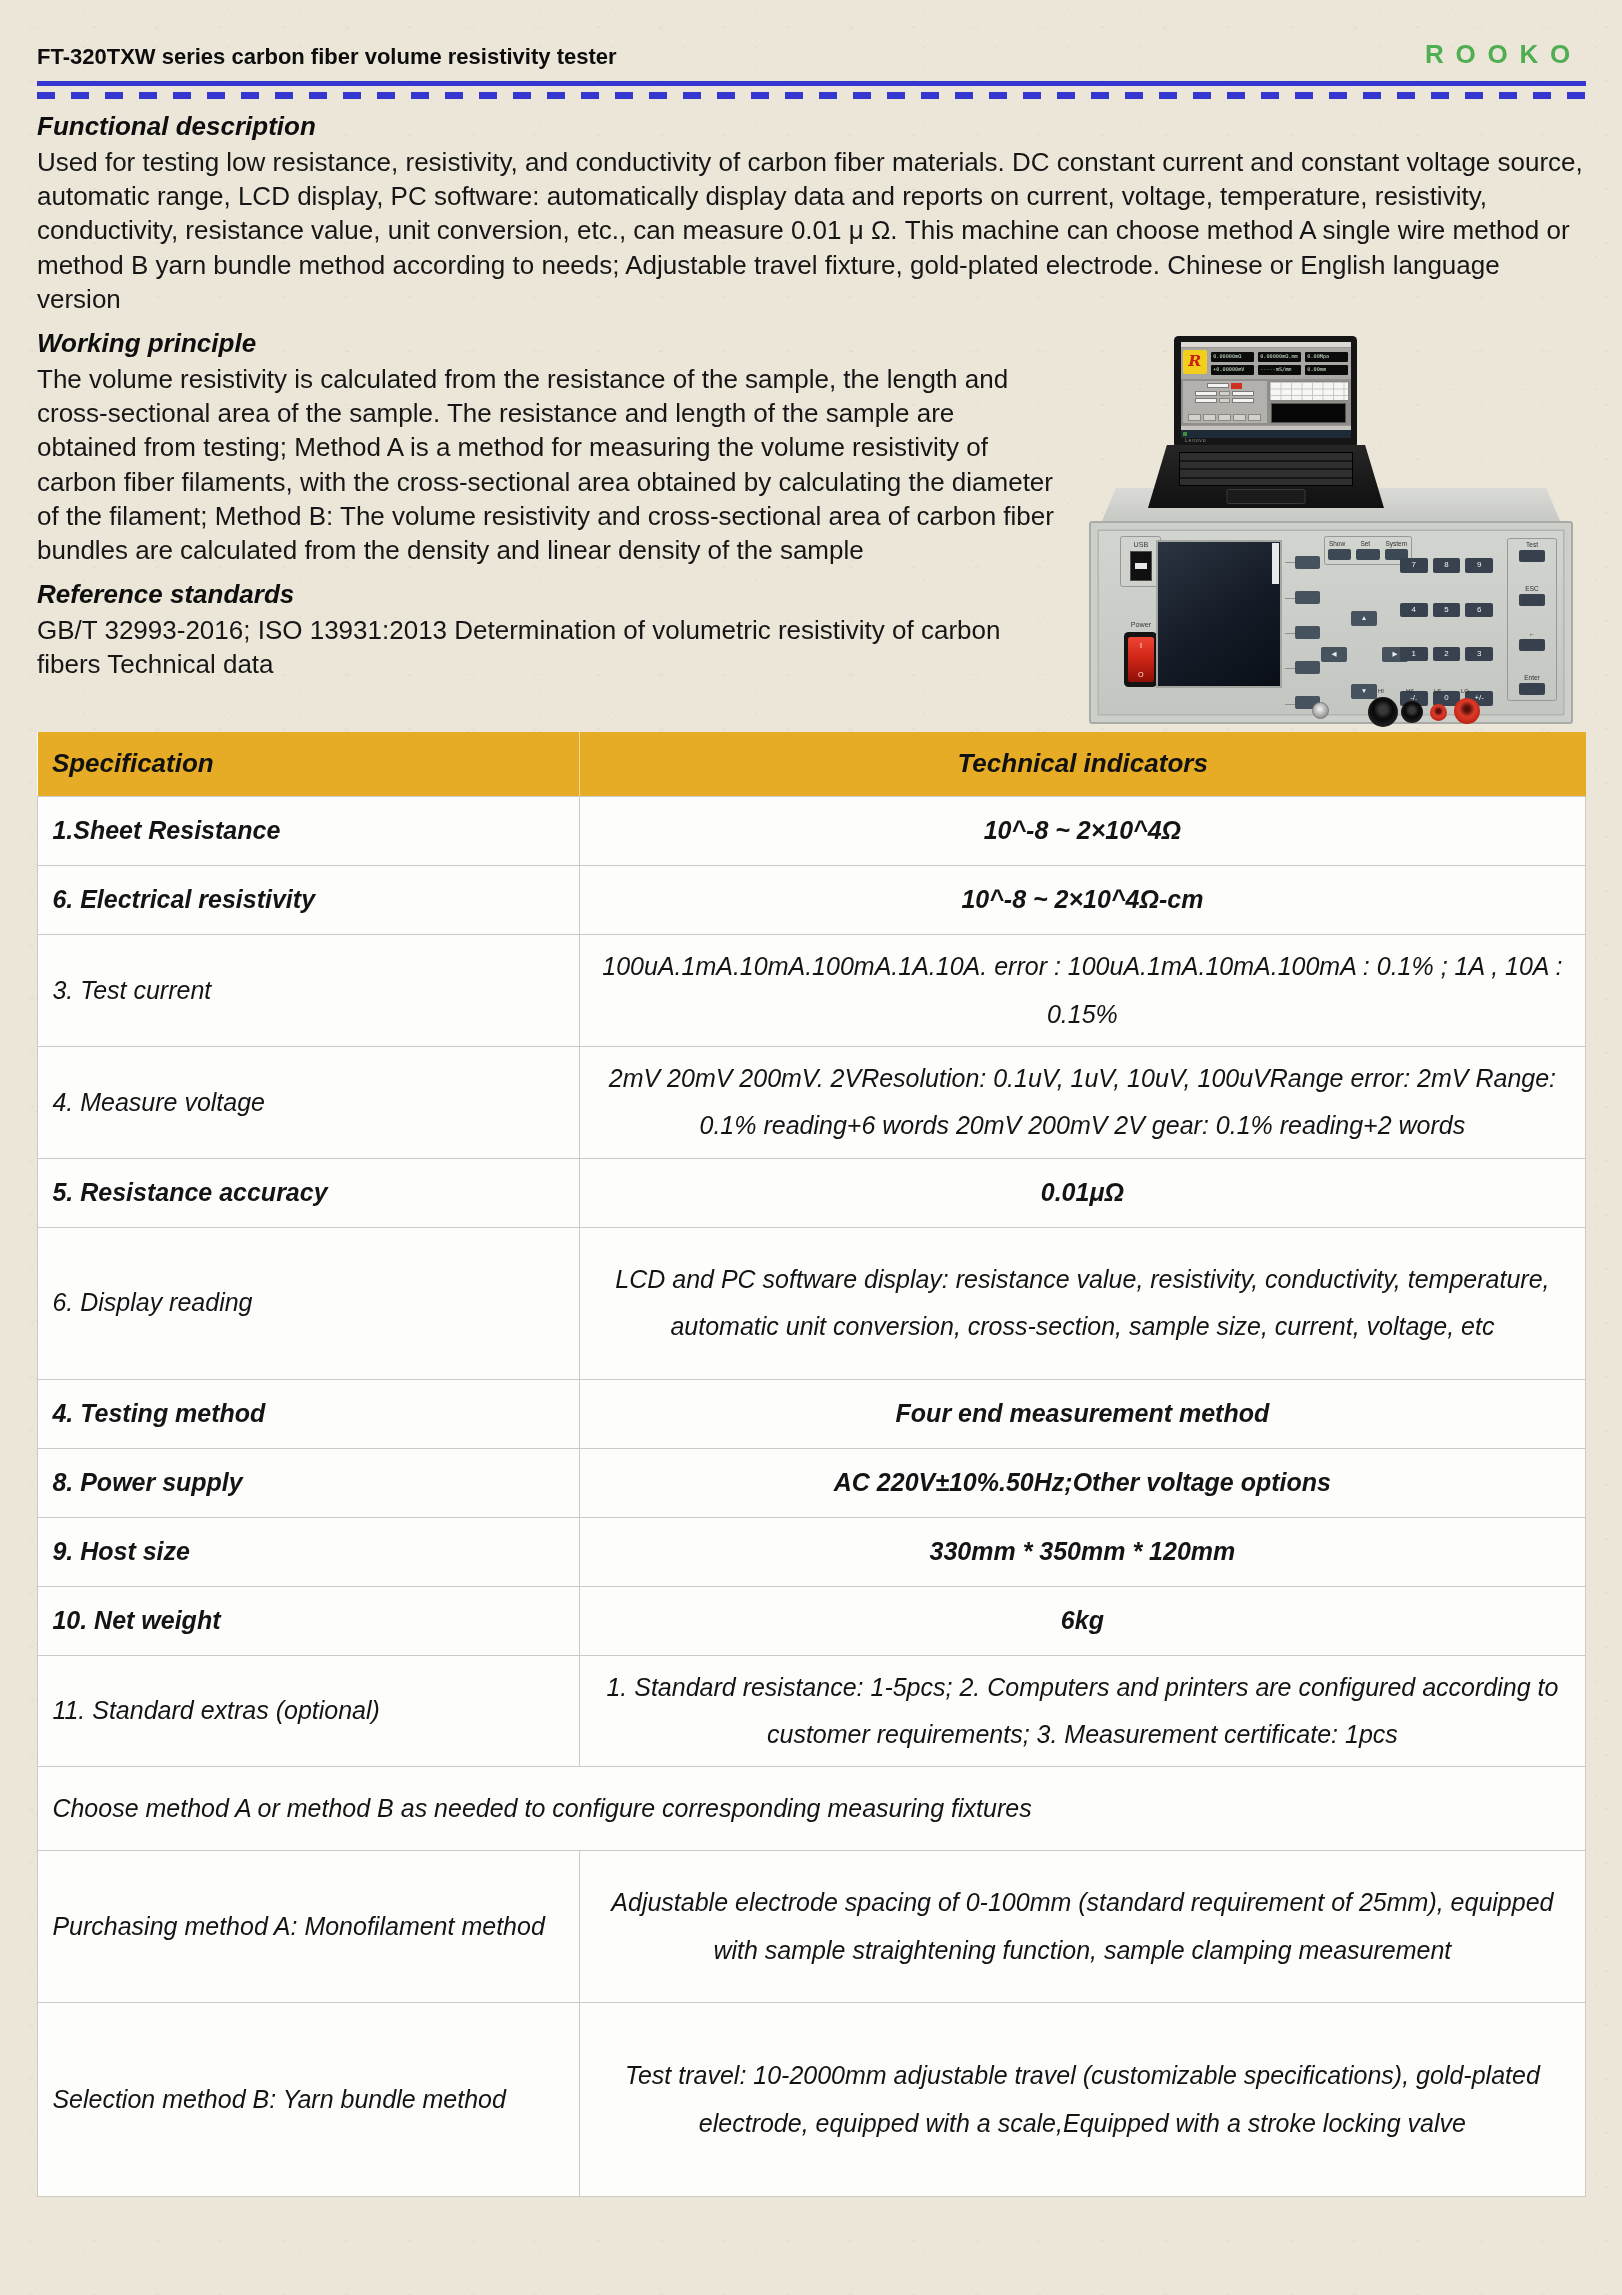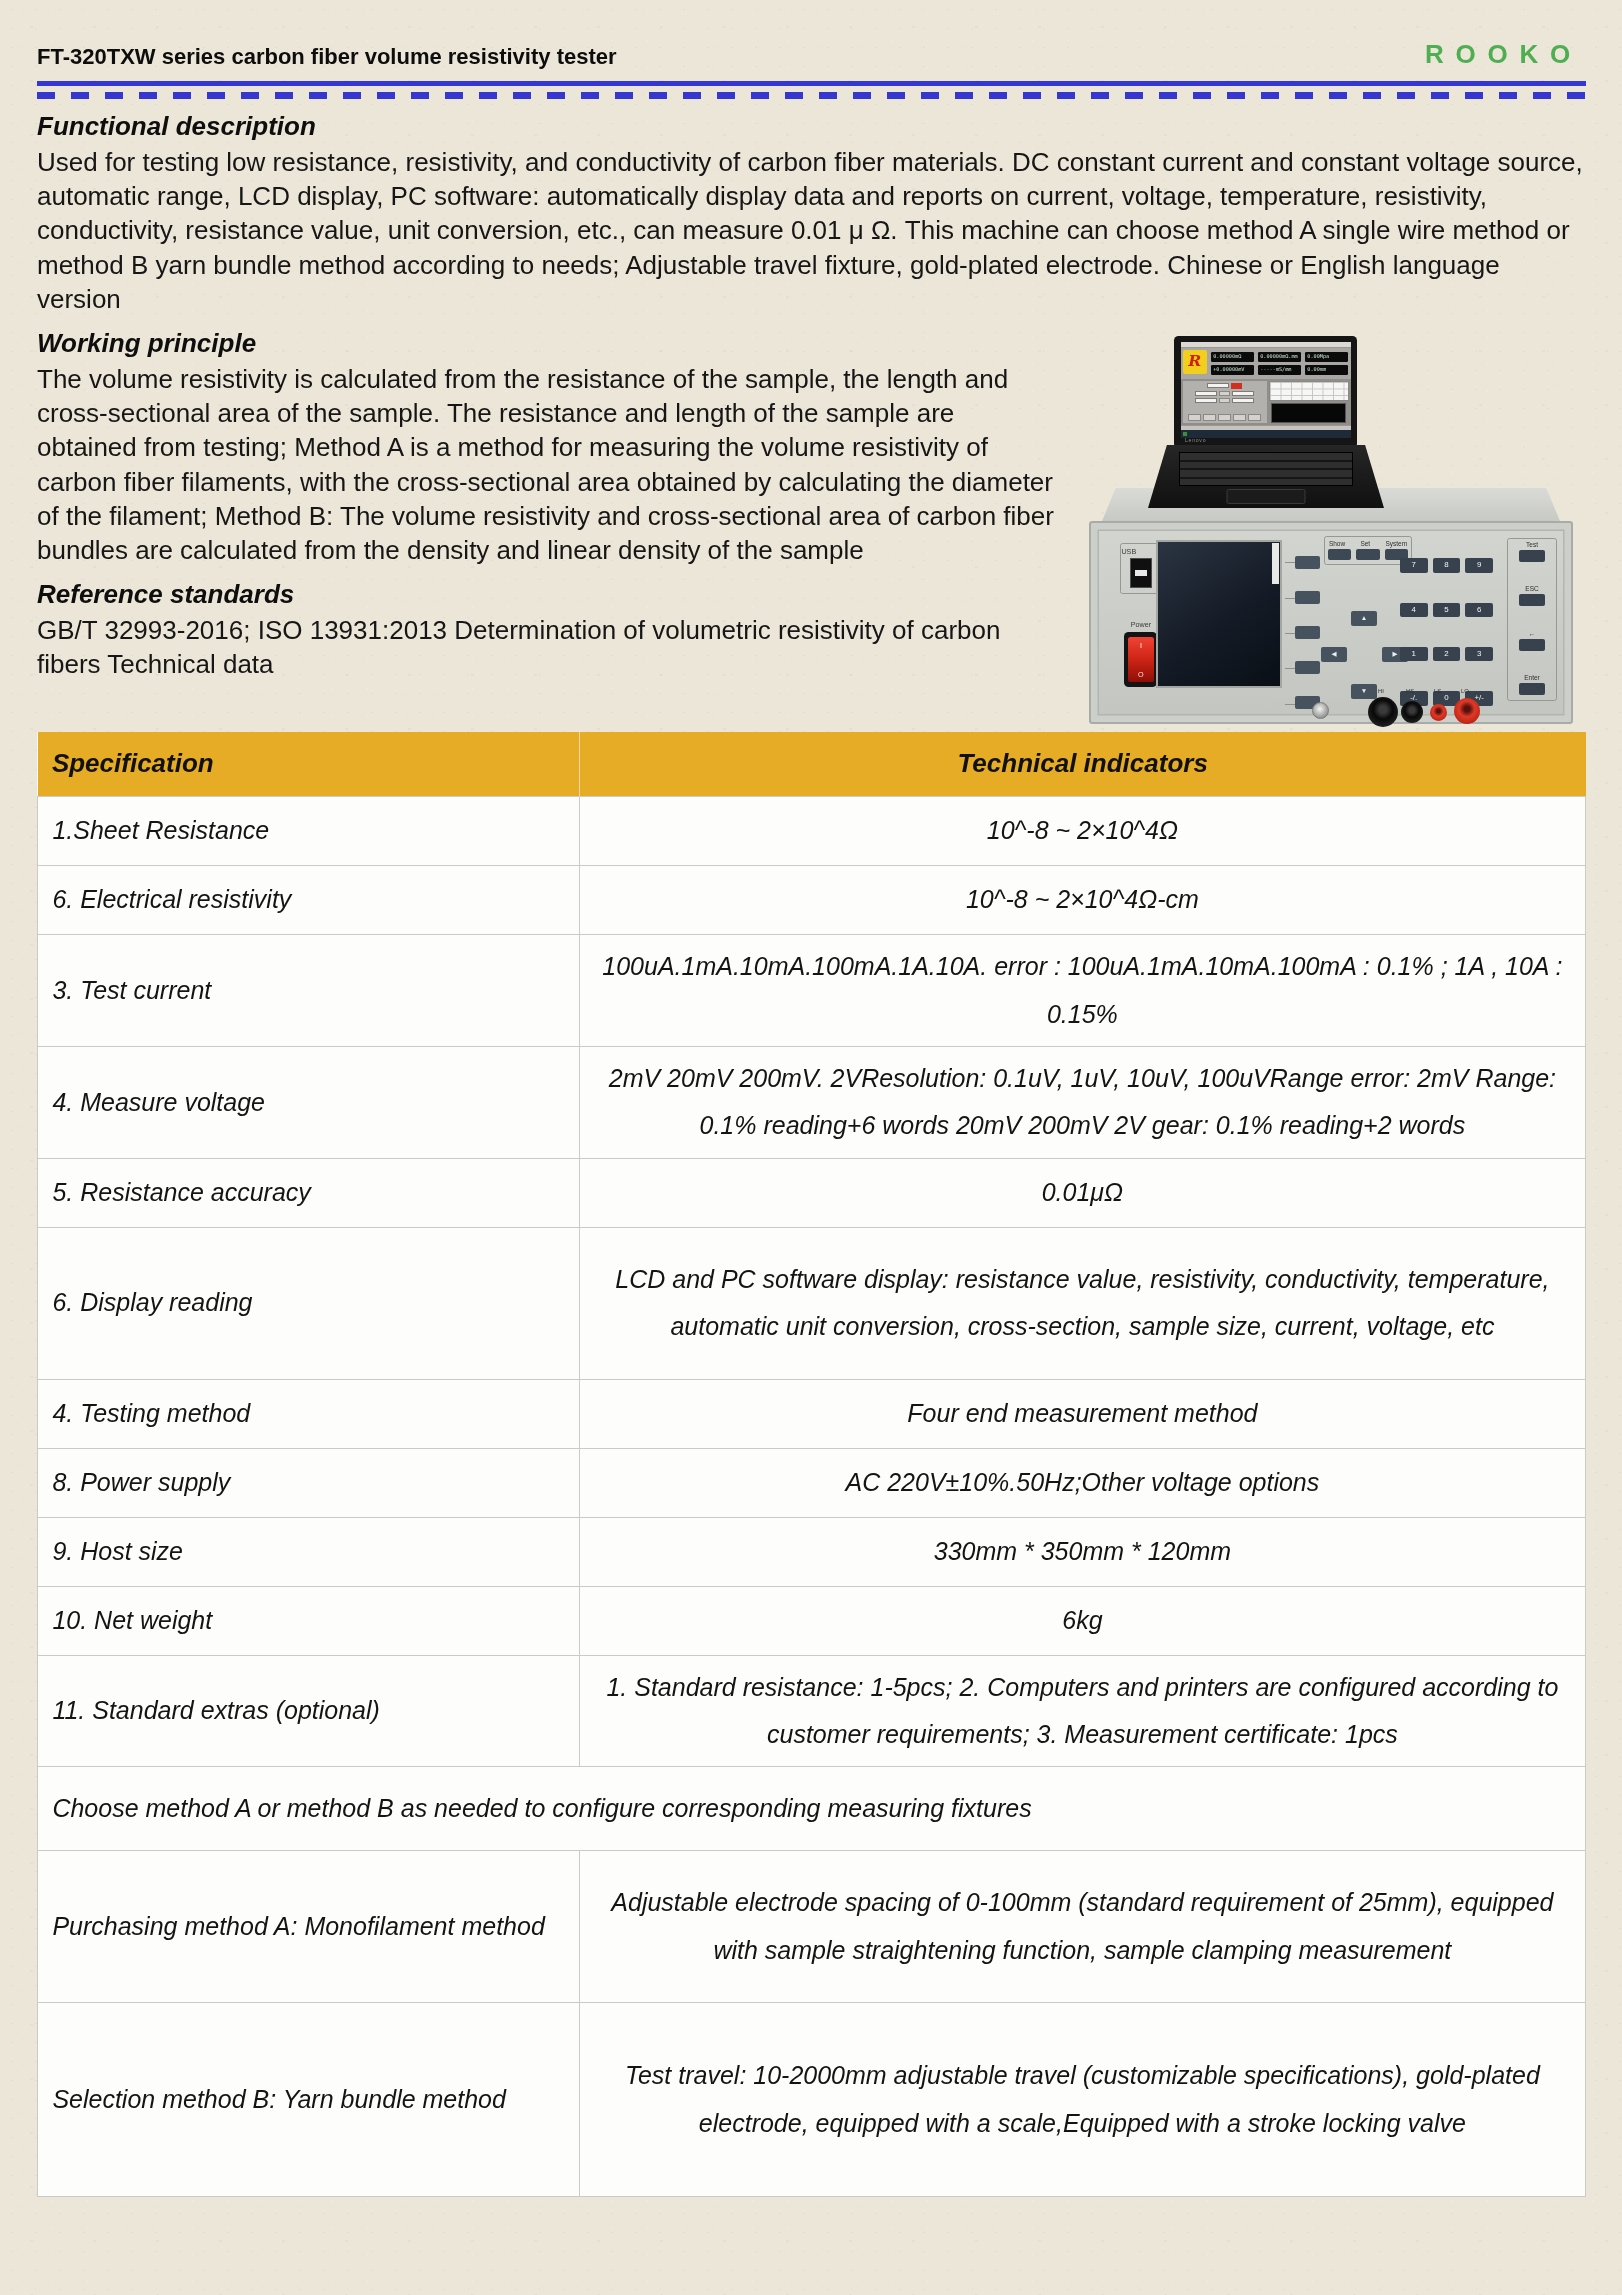--- a/index.html
+++ b/index.html
@@ -72,22 +72,22 @@
   .touchpad{ position:absolute; left:50%; transform:translateX(-50%); top:44px; width:79px; height:14.4px;
     background:#1b1b1b; border:0.7px solid #3a3a3a; border-radius:2px; }
   .instrument{ position:absolute; left:0; top:156px; width:100%; z-index:1; }
   .inst-top{ position:absolute; left:26px; top:0; width:458px; height:33px;
     clip-path:polygon(3% 0, 97% 0, 100% 100%, 0 100%);
     background:linear-gradient(180deg,#dadbd7,#c7c9c5); }
   .inst-front{ position:absolute; left:13px; top:33px; width:484px; height:203px;
     background:linear-gradient(180deg,#d3d5d1,#c3c5c1);
     border:2px solid #a9aba7; border-radius:3.3px;
     box-shadow:inset 0 0 0 6.5px #cdcfcb, inset 0 0 0 7.9px #b2b4b0; }
-  .usb-block{ position:absolute; left:29.4px; top:20px; width:41px; padding:2.6px 0 5.2px 0;
-    border:0.7px solid #969894; border-radius:2.6px; text-align:left; }
+  .usb-block{ position:absolute; left:29.4px; top:13px; width:41px; padding:2.6px 0 5.2px 0;
+    border:0.7px solid #969894; border-radius:2.6px; text-align:center; }
   .tiny-label{ font-size:7.2px; color:#3a3a3a; display:block; }
   .usb-port{ width:22px; height:30px; background:#101010; border:1.3px solid #4f4f4f; margin:2.6px auto 0; position:relative; }
   .usb-port::after{ content:""; position:absolute; left:3.9px; top:10.5px; width:11.8px; height:5.9px; background:#e8e8e6; }
   .power-block{ position:absolute; left:29.4px; top:97px; width:41px; text-align:center; }
   .rocker{ width:33px; height:55px; background:#141414; border-radius:4.6px; margin:2.6px auto 0; padding:5.2px 3.9px; }
   .rocker-red{ width:100%; height:100%; border-radius:2.6px;
     background:linear-gradient(180deg,#ef4434 0%, #d22718 45%, #8e0f06 100%); position:relative; }
   .rocker-red::before{ content:"I"; position:absolute; top:3.9px; left:50%; transform:translateX(-50%);
     color:#fff; font-size:7.2px; }
   .rocker-red::after{ content:"O"; position:absolute; bottom:2.6px; left:50%; transform:translateX(-50%);
@@ -128,21 +128,21 @@
   table.spec{ clear:both; width:100%; border-collapse:collapse; table-layout:fixed;
     margin-top:22px; background:#fdfdfc; font-style:italic; font-size:25px; }
   col.c1{ width:35%; } col.c2{ width:65%; }
   th{ background:#e6ac25; font-style:italic; font-size:26px; height:65px; color:#111; }
   th.h-left{ text-align:left; padding-left:14.4px; }
   th.h-center{ text-align:center; }
   th + th{ border-left:1.3px solid rgba(255,255,255,0.55); }
   td{ border:1.3px solid #cbcac6; padding:7.9px 17px; line-height:1.9; vertical-align:middle; }
   td.lbl{ text-align:left; padding-left:14.4px; }
   td.val{ text-align:center; }
-  tr.r-1 td{ height:69px; } tr.r-2 td{ height:111px; } tr.r-3 td{ height:152px; }
+  tr.r-1 td{ height:69px;font-weight:bold; } tr.r-2 td{ height:111px; } tr.r-3 td{ height:152px; }
   tr.r-note td{ height:84px; } tr.r-b td{ height:194px; }
 </style>
 </head>
 <body>
 
 <div class="page">
 
   <header class="topbar">
     <h1 class="title">FT-320TXW series carbon fiber volume resistivity tester</h1>
     <div class="brand">ROOKO</div>

